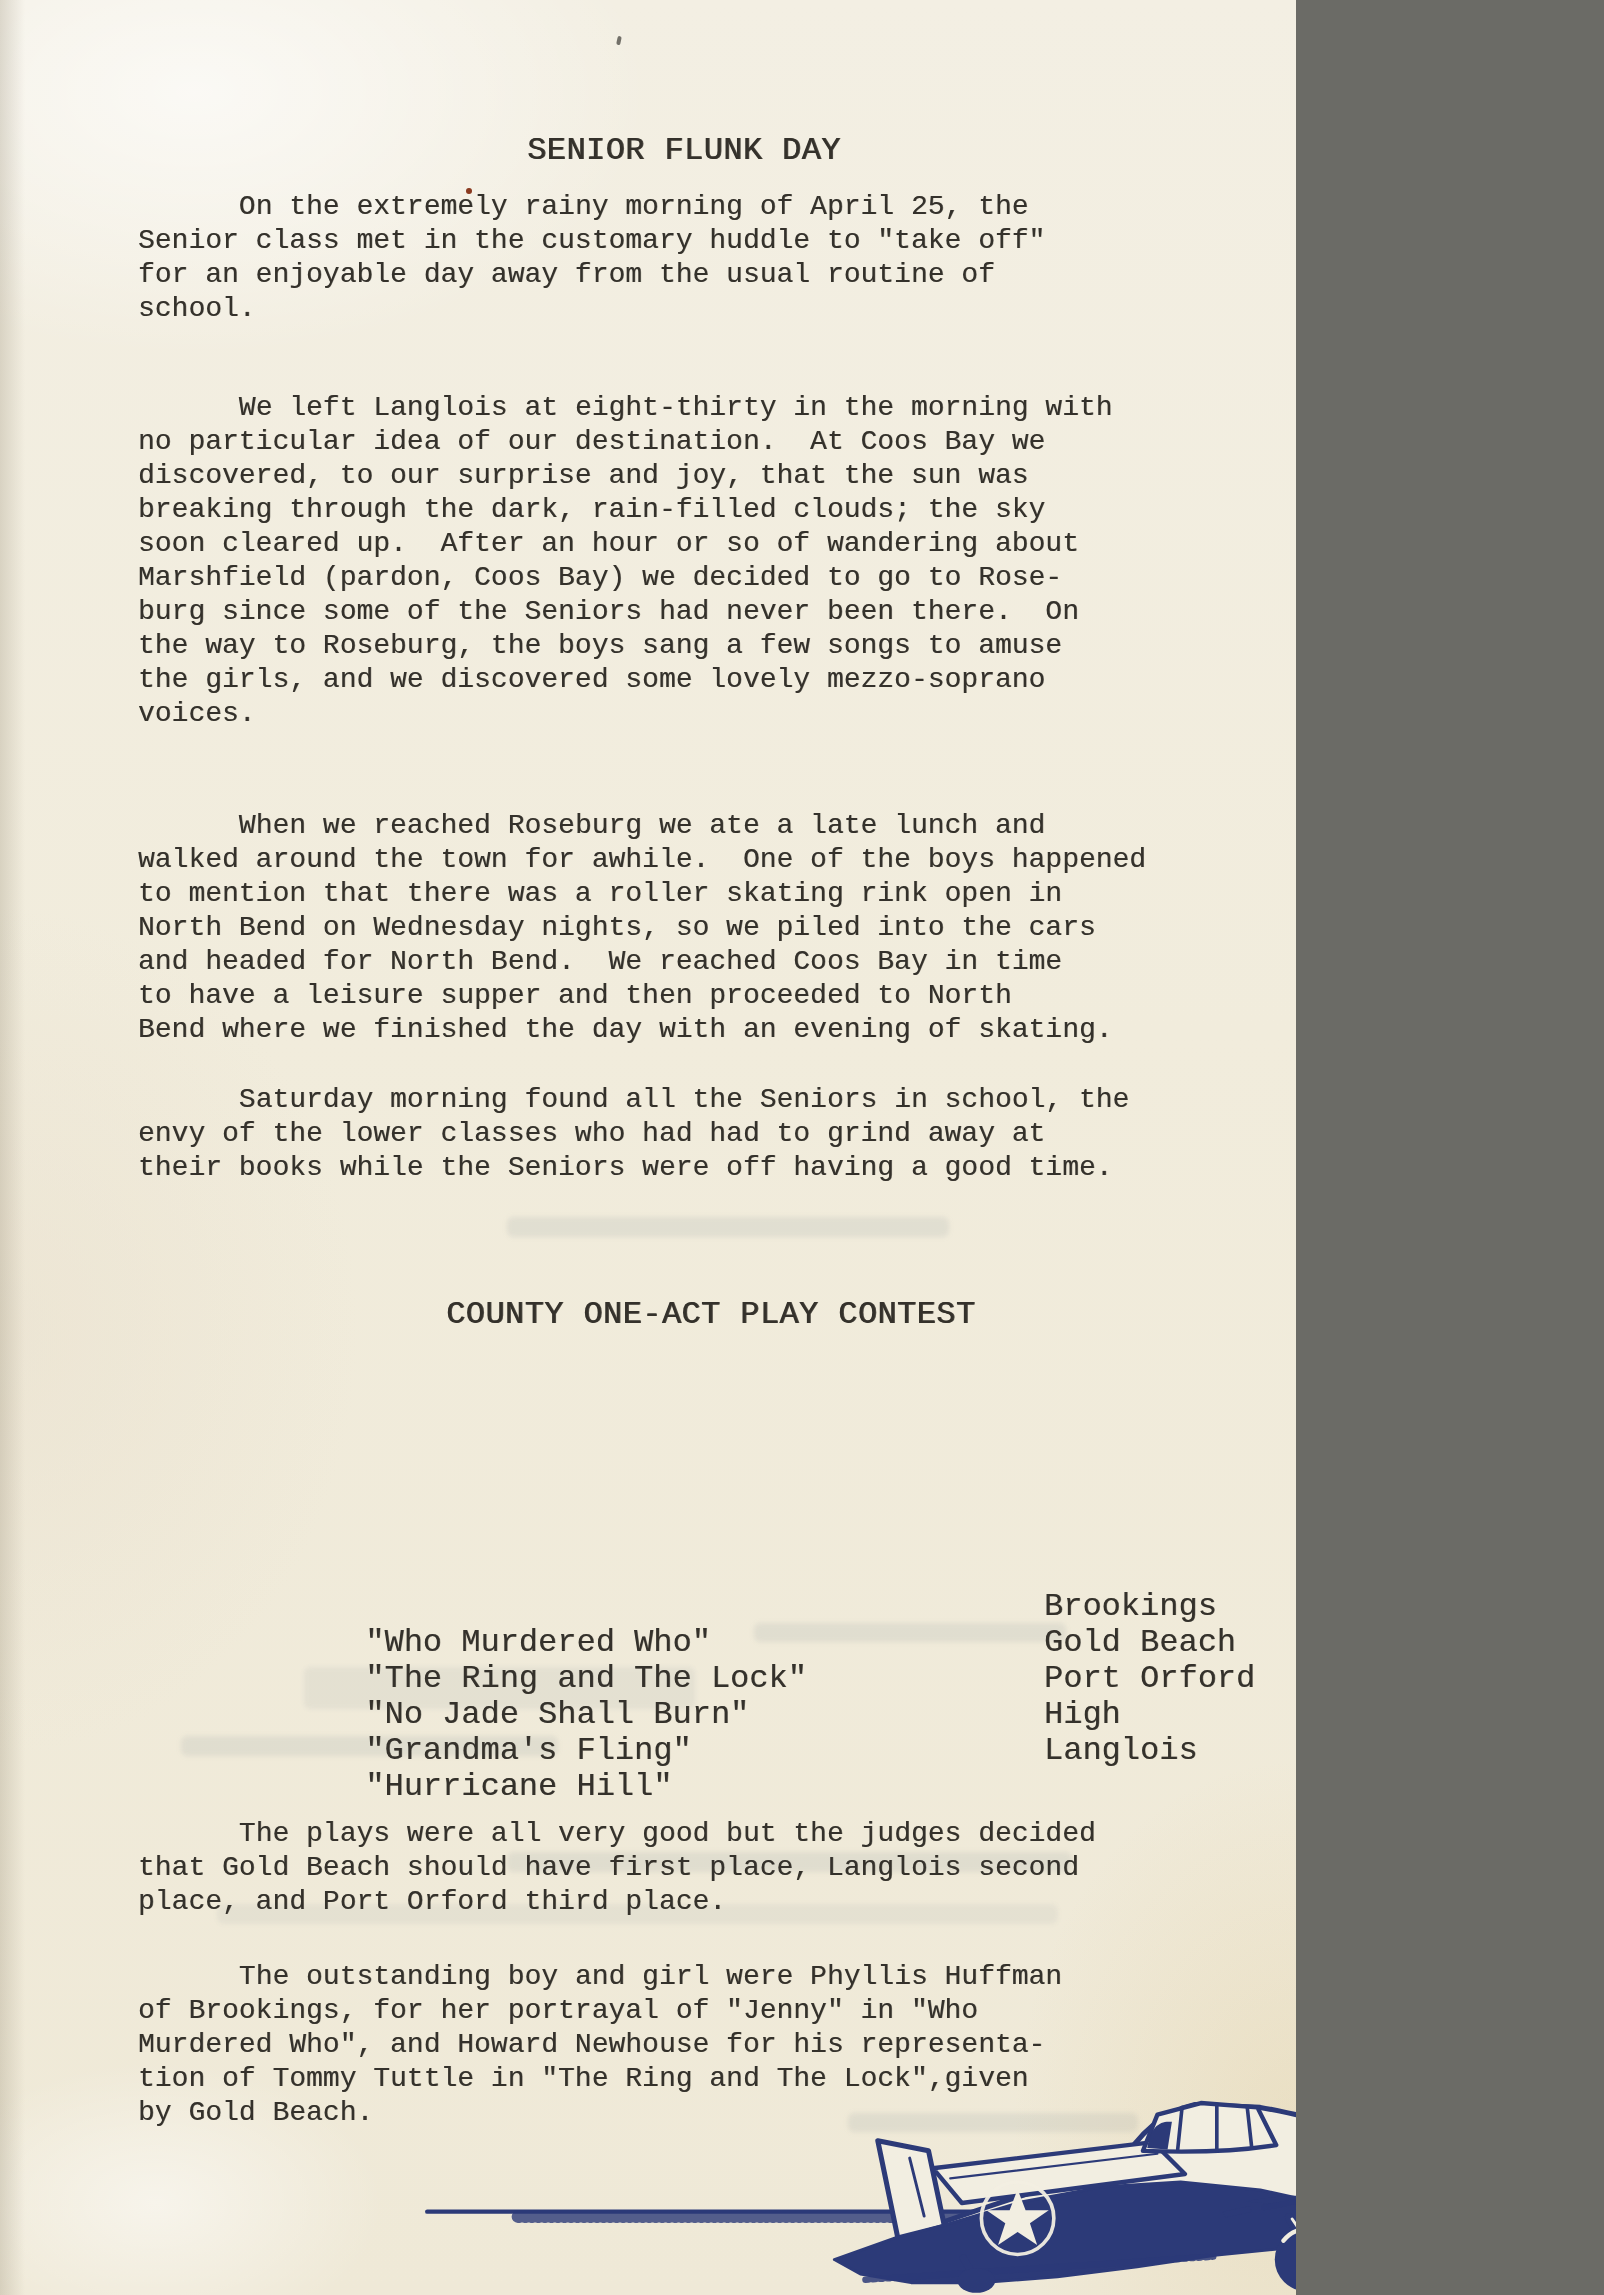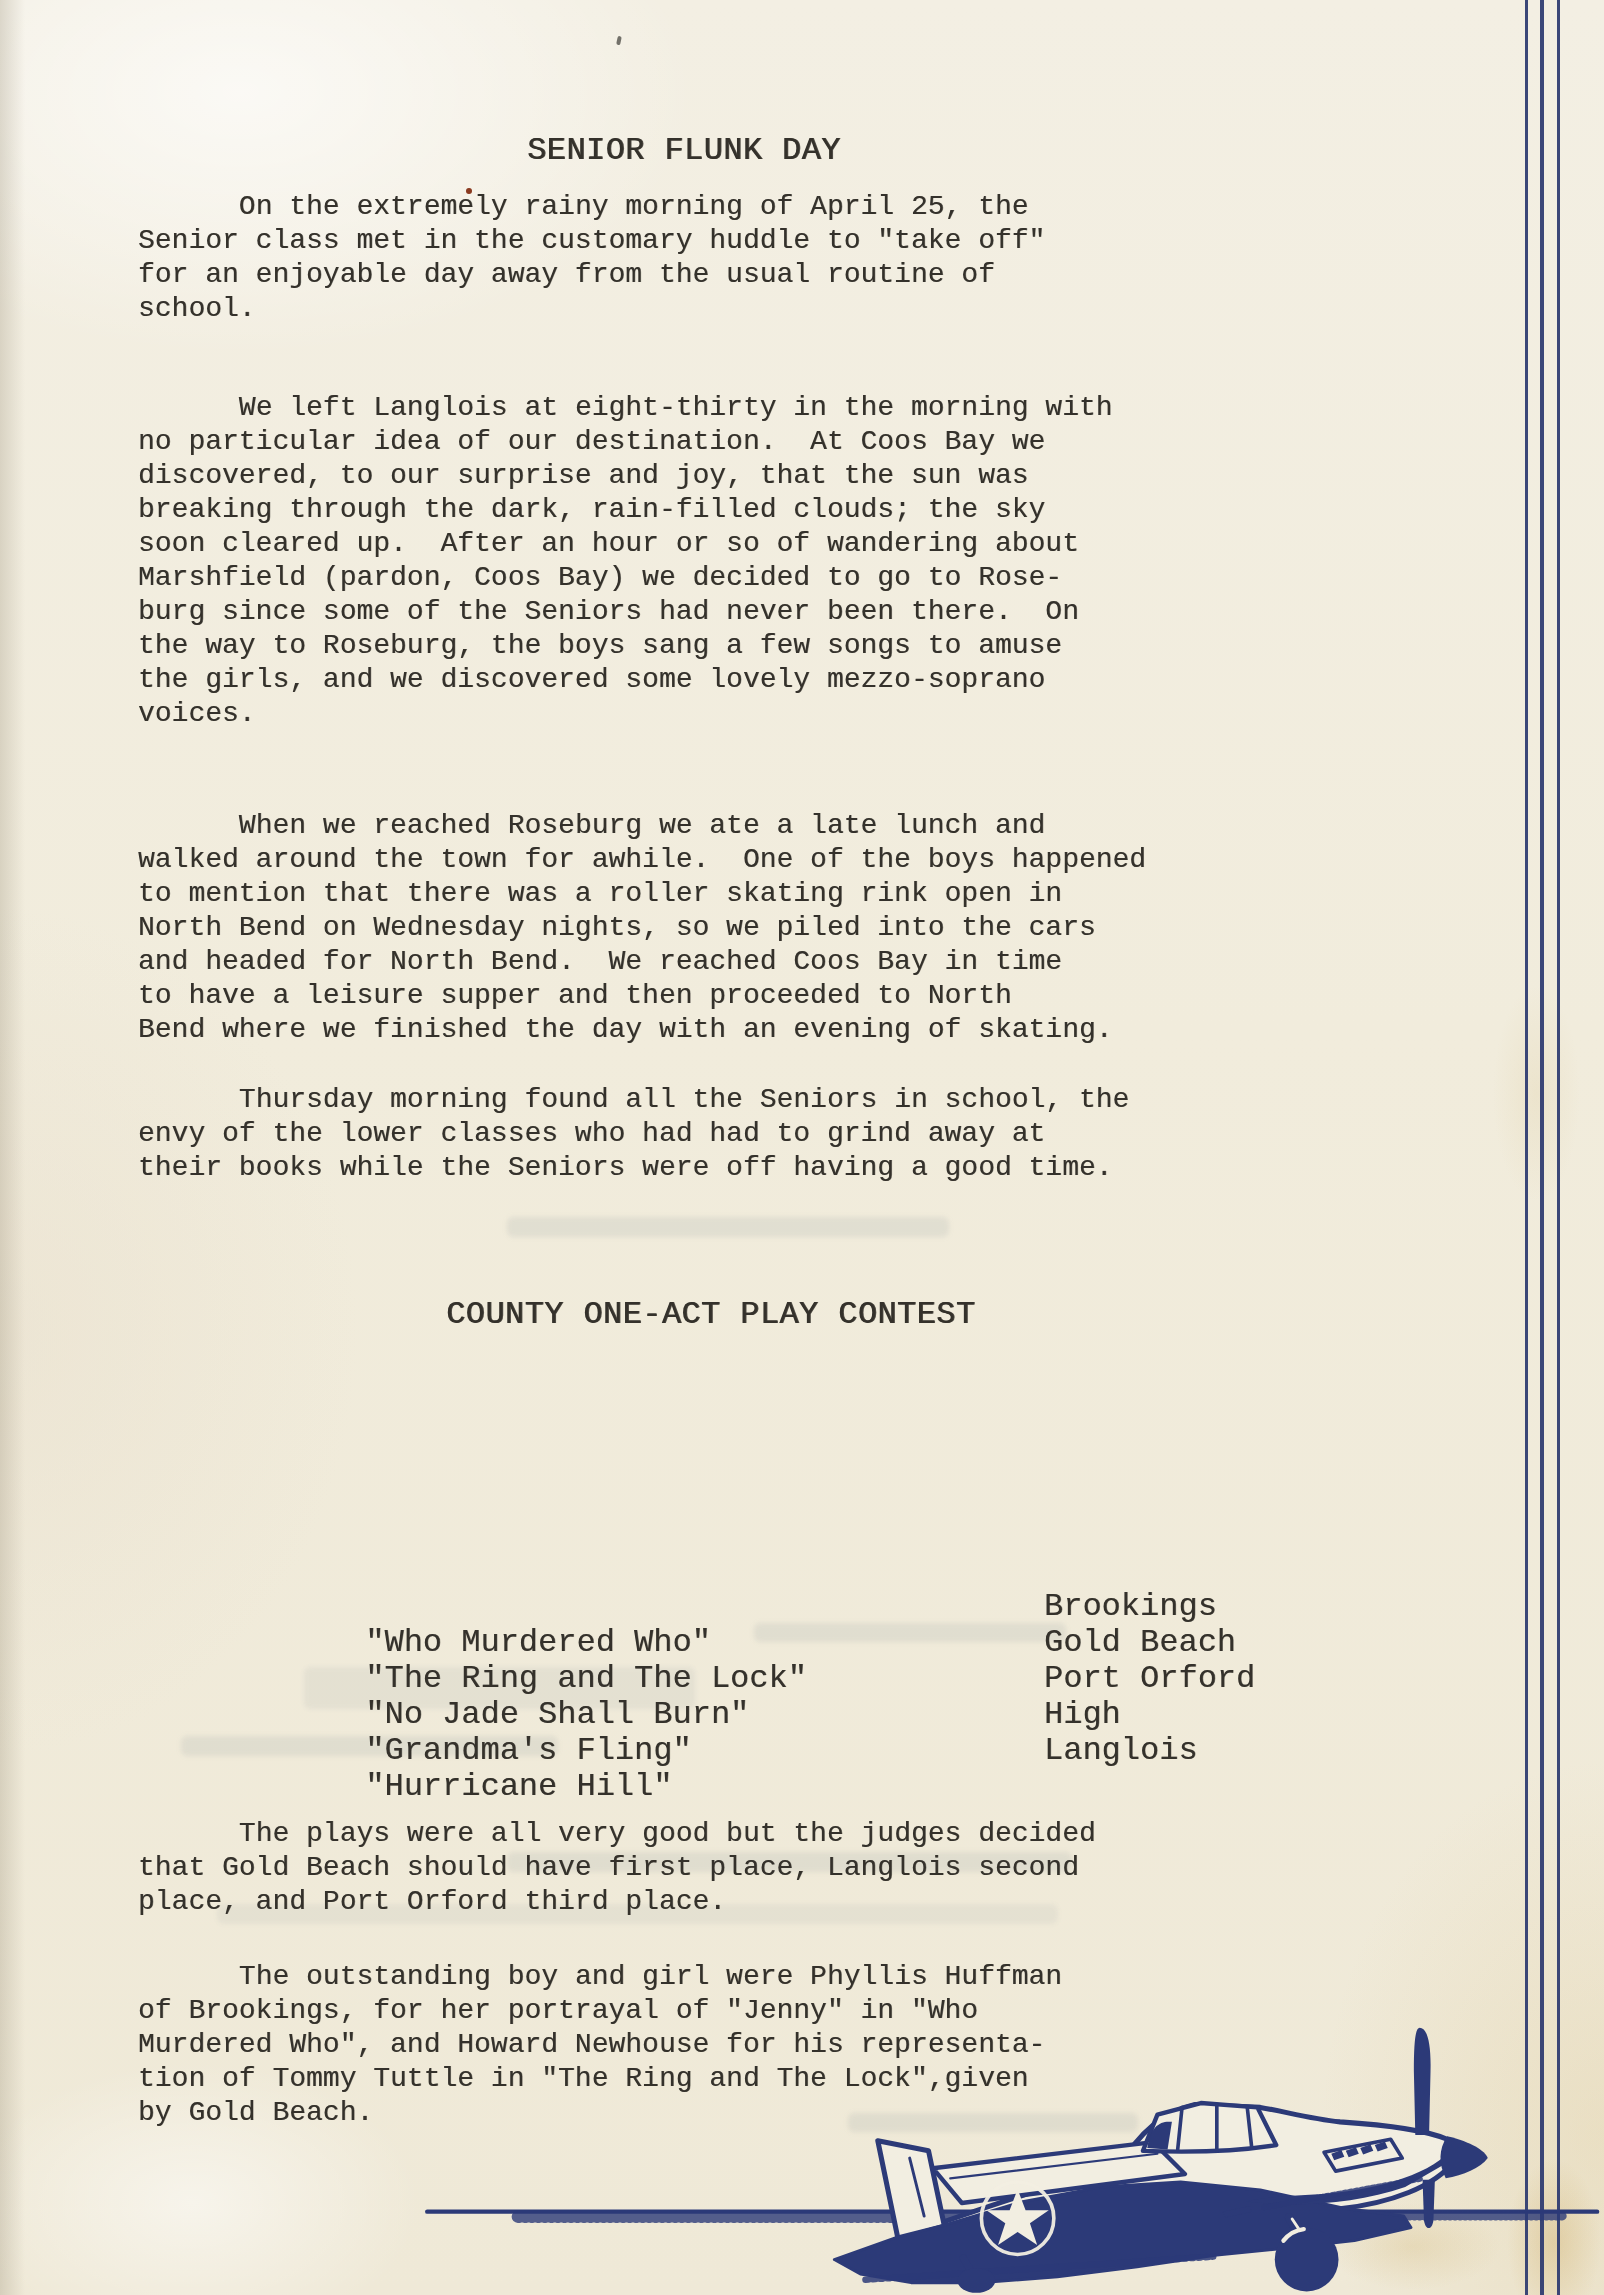--- a/index.html
+++ b/index.html
@@ -1,17 +1,17 @@
 <!DOCTYPE html>
 <html style="font-size:11.6px"><head>
 <meta charset="utf-8">
 <style>
   html,body{margin:0;padding:0;background:#6b6b66;}
   .page{
-    position:relative;width:1604px;height:2295px;overflow:hidden;
+    position:relative;width:1296px;height:2295px;overflow:hidden;
     background-color:#f1ecdd;
     background-image:
       radial-gradient(652px 377px at 15% 4%, rgba(255,255,255,.65), rgba(255,255,255,0) 70%),
       radial-gradient(551px 652px at 0% 58%, rgba(233,224,206,.55), rgba(233,224,206,0) 65%),
       radial-gradient(406px 536px at 100% 93%, rgba(210,180,112,.20), rgba(210,180,112,0) 70%),
       radial-gradient(304px 188px at 12% 96%, rgba(255,255,255,.5), rgba(255,255,255,0) 75%),
       linear-gradient(180deg,#f3efe3 0%,#f1ecdc 45%,#efe9d7 100%);
     font-family:"Liberation Mono","DejaVu Sans Mono",monospace;
     color:#34312b;
   }
@@ -83,21 +83,21 @@
 the way to Roseburg, the boys sang a few songs to amuse
 the girls, and we discovered some lovely mezzo-soprano
 voices.</div>
   <div class="para" style="top:809px;">      When we reached Roseburg we ate a late lunch and
 walked around the town for awhile.  One of the boys happened
 to mention that there was a roller skating rink open in
 North Bend on Wednesday nights, so we piled into the cars
 and headed for North Bend.  We reached Coos Bay in time
 to have a leisure supper and then proceeded to North
 Bend where we finished the day with an evening of skating.</div>
-  <div class="para" style="top:1083px;">      Thursday morning found all the Seniors in school, the
+  <div class="para" style="top:1083px;">      Saturday morning found all the Seniors in school, the
 envy of the lower classes who had had to grind away at
 their books while the Seniors were off having a good time.</div>
 
   <h2 class="heading" style="left:428px;top:1298px;margin-left:18px;">COUNTY ONE-ACT PLAY CONTEST</h2>
 
 
   <div class="play-list">
     <div class="play-row">
       <span class="play-title">"Who Murdered Who"</span>
       <span class="play-school">Brookings</span>

